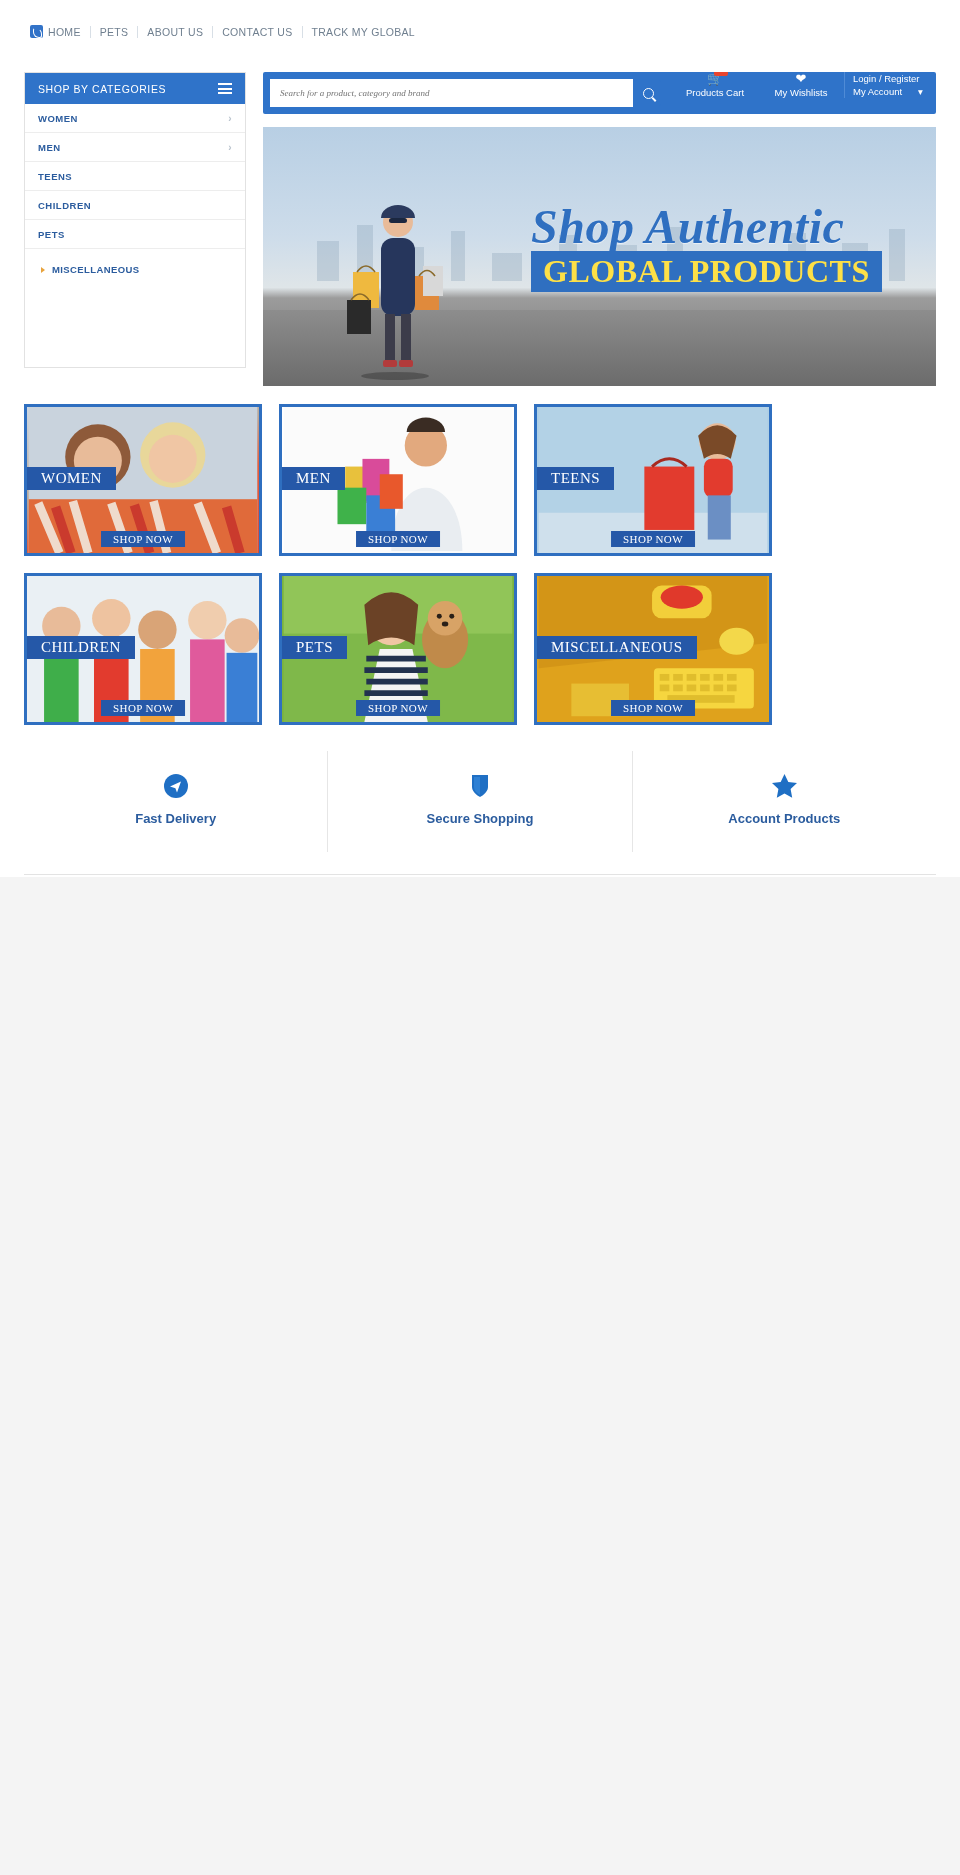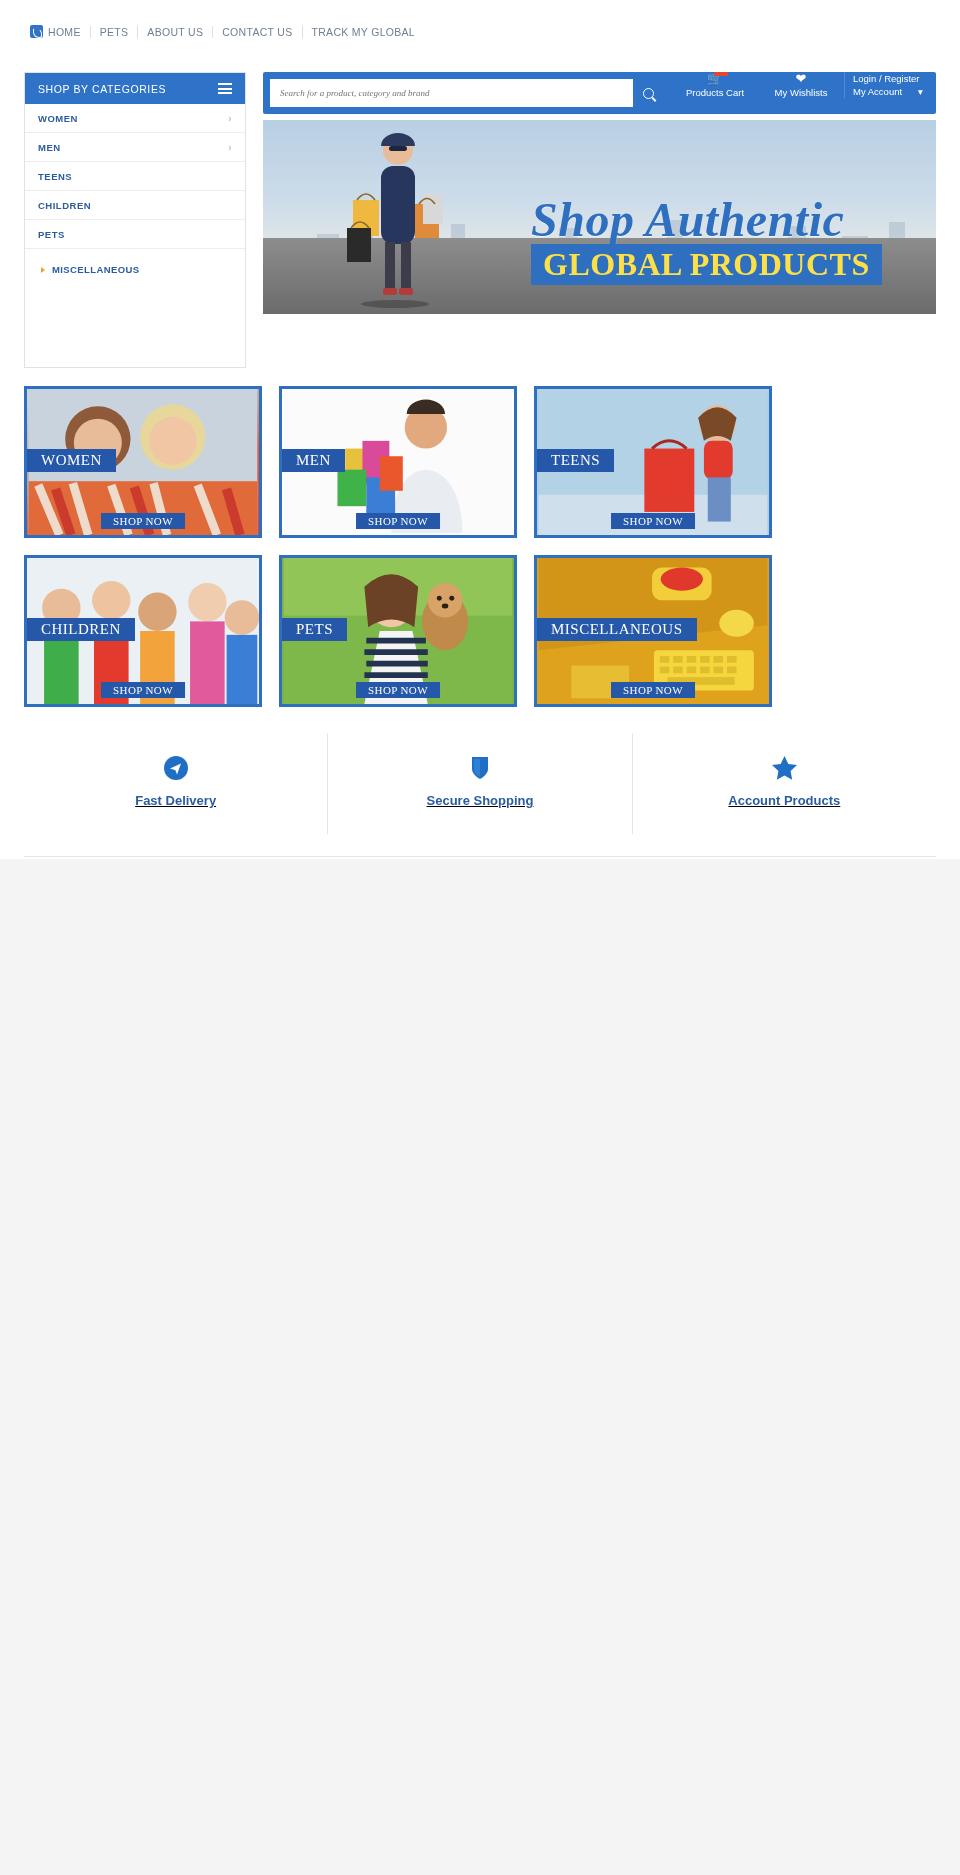--- a/index.html
+++ b/index.html
@@ -112,21 +112,21 @@
   }
   .account {
     width:92px; color:#fff; font-size:9.5px; display:flex; flex-direction:column;
     align-items:flex-start; justify-content:center; gap:2px; padding-left:8px;
     border-left:1px solid #4f8bd6; cursor:pointer;
   }
   .account .row2 { display:flex; align-items:center; gap:16px; width:100%; }
 
   
   .hero {
-    height: 194px; margin-top: 6px; position: relative; overflow: hidden;
+    height: 259px; margin-top: 13px; position: relative; overflow: hidden;
     background: linear-gradient(to bottom,#b8cfe4 0%,#cddcea 42%,#dfe5e8 62%,#9c9c9c 66%,#6e6e6e 100%);
     padding-left: 41px;
   }
   .sky-city { position:absolute; left:0; right:0; top:92px; height:62px; opacity:.35; }
   .sky-city i { position:absolute; bottom:0; background:#8ea6bb; }
   .hero-road { position:absolute;left:0;right:0;bottom:0;height:76px;background:linear-gradient(to bottom,#8d8d8d,#6b6b6b); }
   .hero-title {
     position:absolute; left:268px; top:72px; font-family:"Liberation Serif", serif;
     font-style:italic; font-weight:bold; font-size:48px; color:#2f6fc0; letter-spacing:.5px;
     text-shadow:0 1px 1px rgba(255,255,255,.6);
@@ -148,21 +148,21 @@
     position:absolute; left:0; top:60px; background:#2558a8; color:#fff;
     font-family:"Liberation Serif", serif; font-size:15px; padding:3px 14px; letter-spacing:.5px;
   }
   .tile-cta {
     position:absolute; left:50%; transform:translateX(-50%); bottom:6px;
     background:#2558a8; color:#fff; font-family:"Liberation Serif", serif;
     font-size:11px; padding:2px 12px; letter-spacing:.4px;
   }
 
   
-  .features { display:flex; margin-top:26px; background:#fff;text-decoration:underline; }
+  .features { display:flex; margin-top:26px; background:#fff; }
   .feat {
     flex:1; text-align:center; padding:22px 0 26px; border-left:1px solid #e6e6e6;
   }
   .feat:first-child { border-left:none; }
   .feat-ico { height:26px; margin-bottom:12px; color:#2f6fc0; }
   .feat-label { font-size:13px; font-weight:bold; color:#2b5c9e; }
 
   .divider-bottom { border-top:1px solid #e3e3e3; margin-top:22px; }
   .footer-space { height: 1055px; background:#f4f4f4; }
 </style>

